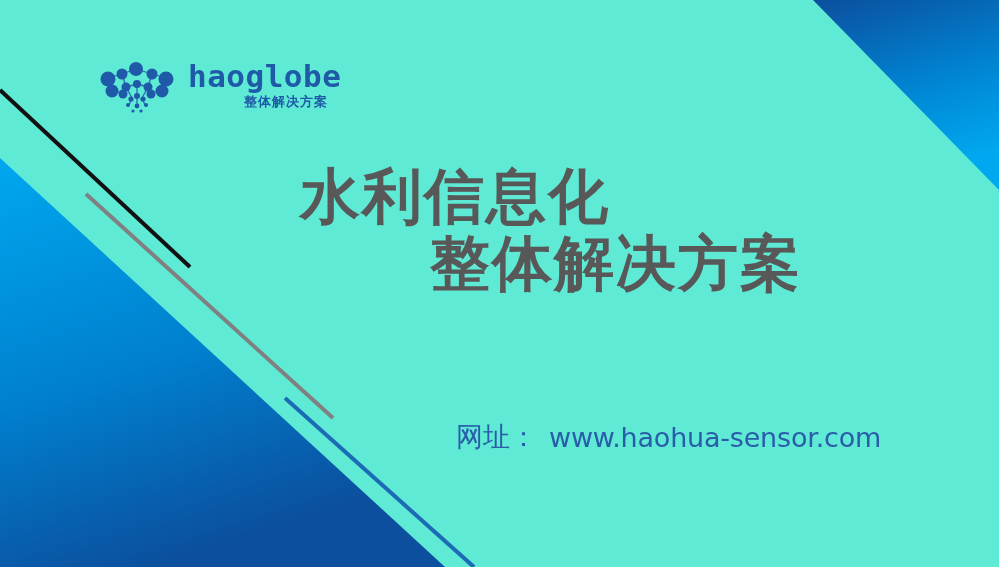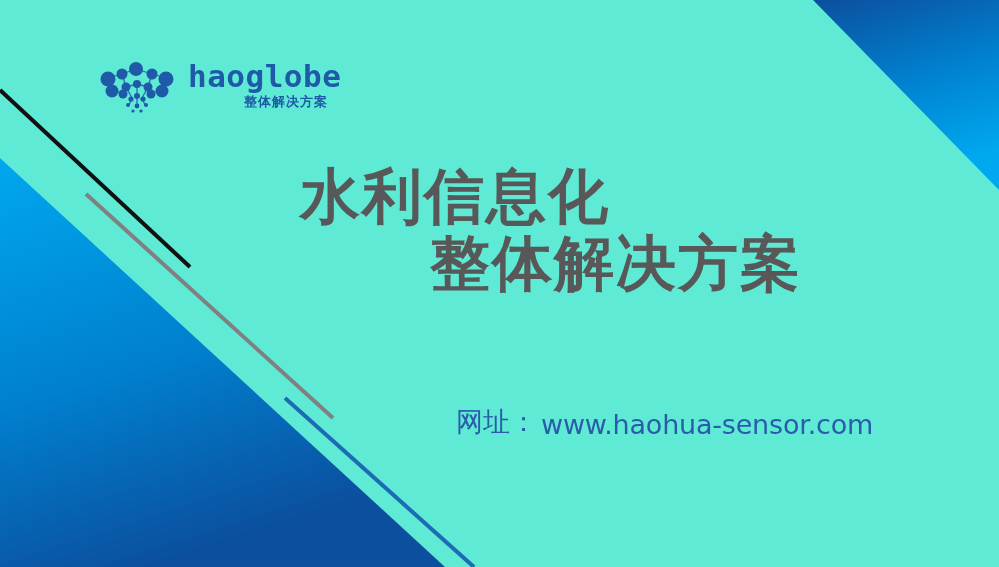--- a/index.html
+++ b/index.html
@@ -89,39 +89,39 @@
     letter-spacing: 2px;
     white-space: nowrap;
   }
   .headline-line.line1 { margin-left: 0px; }
   .headline-line.line2 { margin-left: 130px; }
 
   
   #website-line {
     position: absolute;
     left: 456px;
-    top: 404px;
+    top: 419px;
     display: flex;
-    align-items: flex-end;
+    align-items: center;
     white-space: nowrap;
   }
   #website-label {
     font-family: "DejaVu Sans", "Liberation Sans", sans-serif;
     font-size: 27px;
     font-weight: 400;
     color: #2a5caa;
     letter-spacing: 0px;
   }
   #website-url {
     font-family: "DejaVu Sans", "Liberation Sans", sans-serif;
     font-size: 27px;
     font-weight: 400;
     color: #2a5caa;
     letter-spacing: -0.2px;
-    margin-left: 4px;
+    margin-left: 12px;
   }
 </style>
 </head>
 <body>
 
 <div id="slide">
 
   <svg id="bg-shapes" viewBox="0 0 999 567" width="999" height="567">
     <defs>
       <linearGradient id="gradLeft" x1="0" y1="0" x2="0.35" y2="1">

